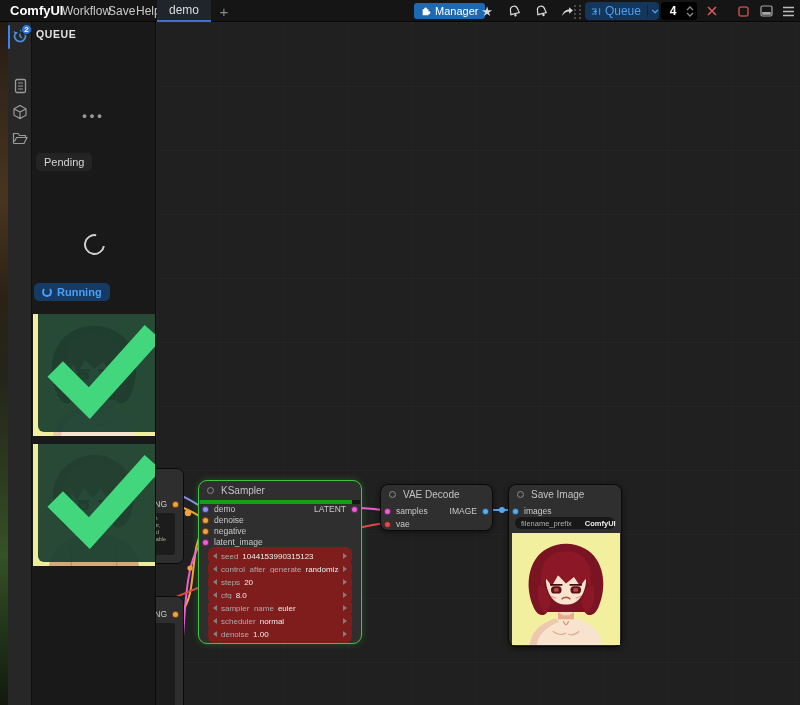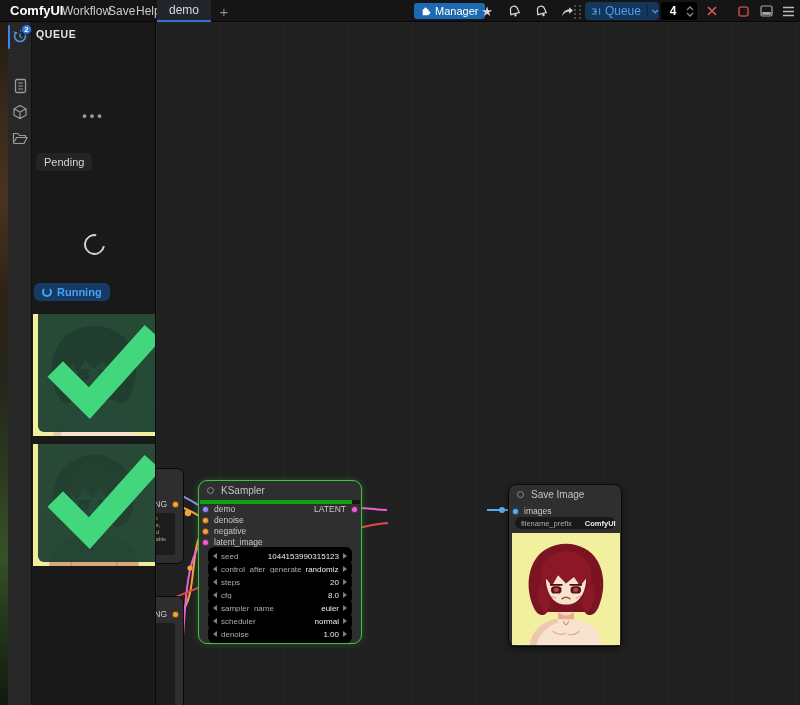--- a/index.html
+++ b/index.html
@@ -52,25 +52,25 @@
     background-size:64px 64px; }
   #links { position:absolute; left:0; top:0; width:644px; height:683px; }
 
   .node { position:absolute; background:#2f2f2f; border:1px solid #0a0a0a; border-radius:8px; box-shadow:0 2px 6px rgba(0,0,0,.45); }
   .node-title { position:absolute; left:22px; top:4px; font-size:10px; color:#c3c3c3; white-space:nowrap; }
   .title-dot { position:absolute; left:8px; top:6px; width:7px; height:7px; border-radius:50%; border:1.5px solid #8a8a8a; }
   .port-row { position:absolute; display:flex; align-items:center; gap:5px; height:10px; }
   .port-row.out { flex-direction:row-reverse; }
   .port-dot { width:7px; height:7px; border-radius:50%; border:1px solid rgba(0,0,0,.55); flex:0 0 auto; }
   .port-label { font-size:8.5px; color:#c9c9c9; white-space:nowrap; }
-  .widget-row { position:absolute; left:9px; right:9px; height:18px; background:#000000; border-radius:6px; display:flex; align-items:center; padding:0 5px; gap:4px; }
+  .widget-row { position:absolute; left:9px; right:9px; height:18px; background:#7f1d1d; border-radius:6px; display:flex; align-items:center; padding:0 5px; gap:4px; }
   .arrow-left { width:0; height:0; border-top:3px solid transparent; border-bottom:3px solid transparent; border-right:4px solid #7f7f7f; }
   .arrow-right { width:0; height:0; border-top:3px solid transparent; border-bottom:3px solid transparent; border-left:4px solid #7f7f7f; }
   .w-label { font-size:8px; color:#ababab; white-space:nowrap; }
-  .w-value { flex:1; text-align:right; font-size:8px; color:#ececec; white-space:nowrap; overflow:hidden; }
+  .w-value { flex:1; font-size:8px; color:#ececec; white-space:nowrap; overflow:hidden; }
 
   #ksampler { left:42px; top:458px; width:164px; height:164px; border:1.5px solid #3ec53e; border-radius:9px; box-shadow:0 0 7px rgba(62,197,62,.3); }
   .progress-track { position:absolute; left:1px; right:1px; top:19px; height:4px; background:#161616; }
   .progress-fill { height:100%; width:95%; background:#12a112; }
 
   .partial-node { position:absolute; left:-10px; width:38px; background:#2e2e2e; border:1px solid #0a0a0a; border-radius:0 7px 7px 0; }
   .partial-text { position:absolute; left:4px; width:24px; background:#1c1c1c; border-radius:3px; padding:2px 2px; overflow:hidden; }
   .partial-text div { font-size:5.5px; line-height:7px; color:#a9ab8f; white-space:nowrap; }
 
   .fname-pill { position:absolute; left:6px; right:6px; top:32px; height:12px; background:#181818; border-radius:6px; display:flex; align-items:center; padding:0 6px;gap:13px; }
@@ -380,20 +380,36 @@
       <span class="arrow-right"></span>
     </div>
     <div class="widget-row" style="top:144px">
       <span class="arrow-left"></span>
       <span class="w-label">denoise</span>
       <span class="w-value">1.00</span>
       <span class="arrow-right"></span>
     </div>
   </div>
 
+  <div class="node" style="left:224px;top:462px;width:113px;height:47px">
+    <span class="title-dot"></span>
+    <span class="node-title">VAE Decode</span>
+    <div class="port-row" style="left:3px;top:21px">
+      <span class="port-dot" style="background:#ef5dd3"></span>
+      <span class="port-label">samples</span>
+    </div>
+    <div class="port-row" style="left:3px;top:34px">
+      <span class="port-dot" style="background:#e14949"></span>
+      <span class="port-label">vae</span>
+    </div>
+    <div class="port-row out" style="right:3px;top:21px">
+      <span class="port-dot" style="background:#5aaaf0"></span>
+      <span class="port-label">IMAGE</span>
+    </div>
+  </div>
 
   <div class="node" style="left:352px;top:462px;width:114px;height:163px">
     <span class="title-dot"></span>
     <span class="node-title">Save Image</span>
     <div class="port-row" style="left:3px;top:21px">
       <span class="port-dot" style="background:#5aaaf0"></span>
       <span class="port-label">images</span>
     </div>
     <div class="fname-pill">
       <span class="fl">filename_prefix</span>

